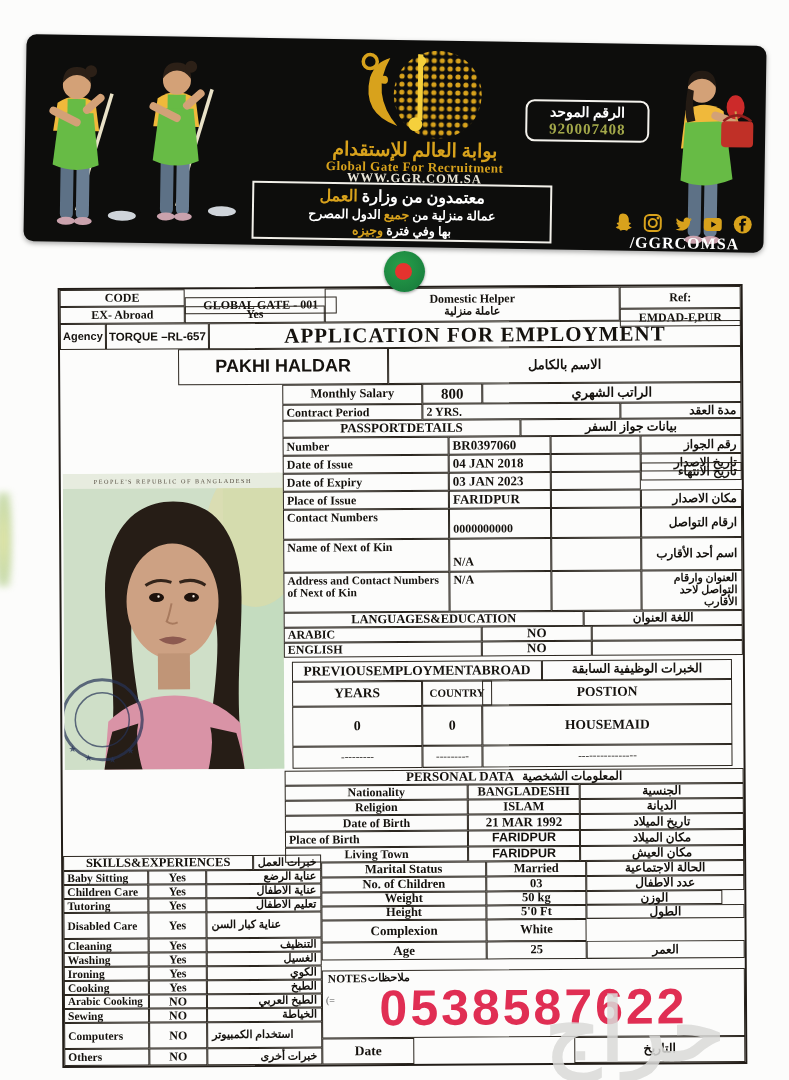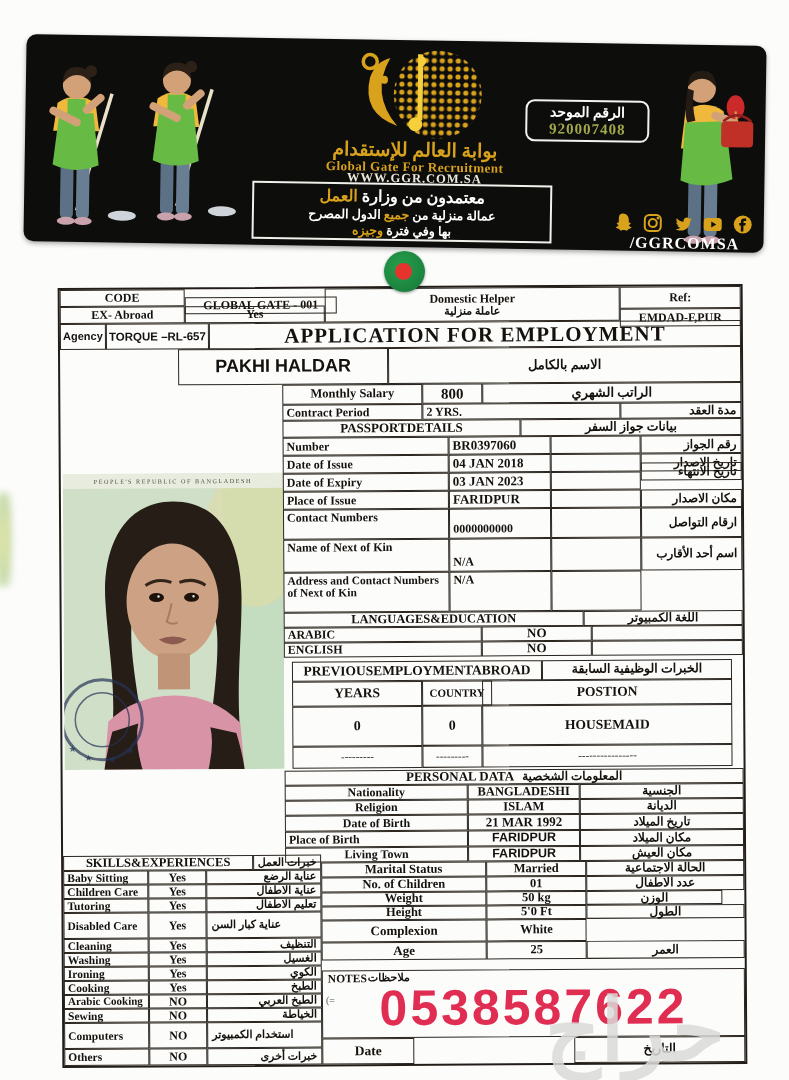--- a/index.html
+++ b/index.html
@@ -224,23 +224,24 @@
     <div class="c r" style="left:580px;top:221px;width:101px;height:30px">ارقام التواصل</div>
 
     <div class="c l top" style="left:222px;top:251px;width:166px;height:33px">Name of Next of Kin</div>
     <div class="c l bot" style="left:388px;top:251px;width:102px;height:33px">N/A</div>
     <div class="c" style="left:490px;top:251px;width:90px;height:33px"></div>
     <div class="c r" style="left:580px;top:251px;width:101px;height:33px">اسم أحد الأقارب</div>
 
     <div class="c l top" style="left:222px;top:284px;width:166px;height:40px;font-size:11.5px">Address and Contact Numbers of Next of Kin</div>
     <div class="c l top" style="left:388px;top:284px;width:102px;height:40px">N/A</div>
     <div class="c" style="left:490px;top:284px;width:90px;height:40px"></div>
+    <div class="c r" style="left:580px;top:284px;width:101px;height:40px;font-size:11px" dir="rtl">العنوان وارقام التواصل لاحد الأقارب</div>
 
     <div class="c" style="left:222px;top:324px;width:300px;height:15px;font-size:12.5px">LANGUAGES&amp;EDUCATION</div>
-    <div class="c" style="left:522px;top:324px;width:159px;height:15px">اللغة الكمبيوتر</div>
+    <div class="c" style="left:522px;top:324px;width:159px;height:15px">اللغة العنوان</div>
     <div class="c l" style="left:222px;top:339px;width:198px;height:15px">ARABIC</div>
     <div class="c" style="left:420px;top:339px;width:110px;height:15px;font-size:13px">NO</div>
     <div class="c" style="left:530px;top:339px;width:151px;height:15px"></div>
     <div class="c l" style="left:222px;top:354px;width:198px;height:15px">ENGLISH</div>
     <div class="c" style="left:420px;top:354px;width:110px;height:15px;font-size:13px">NO</div>
     <div class="c" style="left:530px;top:354px;width:151px;height:15px"></div>
 
     <div class="c" style="left:230px;top:373px;width:250px;height:20px;font-size:13.5px">PREVIOUSEMPLOYMENTABROAD</div>
     <div class="c" style="left:480px;top:373px;width:190px;height:20px;font-size:12.5px">الخبرات الوظيفية السابقة</div>
     <div class="c" style="left:230px;top:393px;width:130px;height:25px;font-size:13.5px">YEARS</div>
@@ -276,21 +277,21 @@
 
     <div class="c" style="left:222px;top:559px;width:183px;height:15px">Living Town</div>
     <div class="c sans" style="left:405px;top:559px;width:112px;height:15px;font-size:12.5px">FARIDPUR</div>
     <div class="c" style="left:517px;top:559px;width:164px;height:15px">مكان العيش</div>
 
     <div class="c" style="left:258px;top:574px;width:165px;height:15px;font-size:12.5px">Marital Status</div>
     <div class="c" style="left:423px;top:574px;width:100px;height:15px;font-size:12.5px">Married</div>
     <div class="c" style="left:523px;top:574px;width:158px;height:15px">الحالة الاجتماعية</div>
 
     <div class="c" style="left:258px;top:589px;width:165px;height:15px;font-size:12.5px">No. of Children</div>
-    <div class="c" style="left:423px;top:589px;width:100px;height:15px;font-size:12.5px">01</div>
+    <div class="c" style="left:423px;top:589px;width:100px;height:15px;font-size:12.5px">03</div>
     <div class="c" style="left:523px;top:589px;width:158px;height:15px">عدد الاطفال</div>
 
     <div class="c" style="left:258px;top:604px;width:165px;height:14px;font-size:12.5px">Weight</div>
     <div class="c" style="left:423px;top:604px;width:100px;height:14px;font-size:12.5px">50 kg</div>
     <div class="c" style="left:523px;top:604px;width:136px;height:14px">الوزن</div>
 
     <div class="c" style="left:258px;top:618px;width:165px;height:14px;font-size:12.5px">Height</div>
     <div class="c" style="left:423px;top:618px;width:100px;height:14px;font-size:12.5px">5'0 Ft</div>
     <div class="c" style="left:523px;top:618px;width:158px;height:14px">الطول</div>
 

